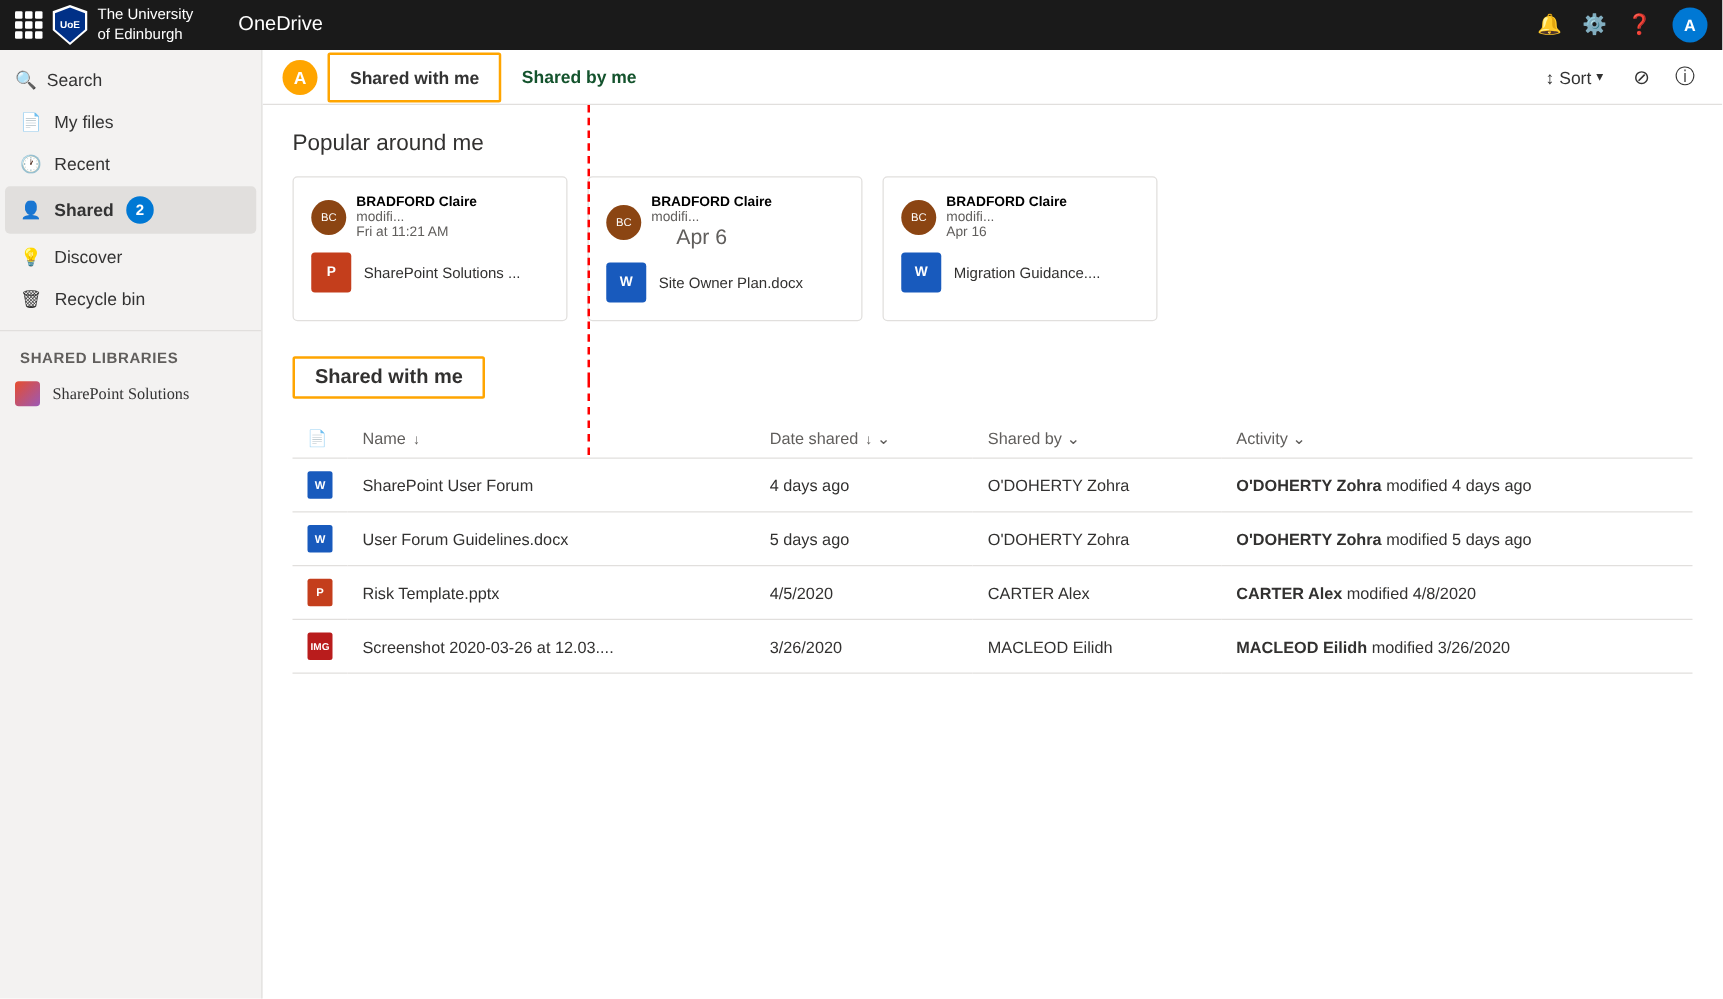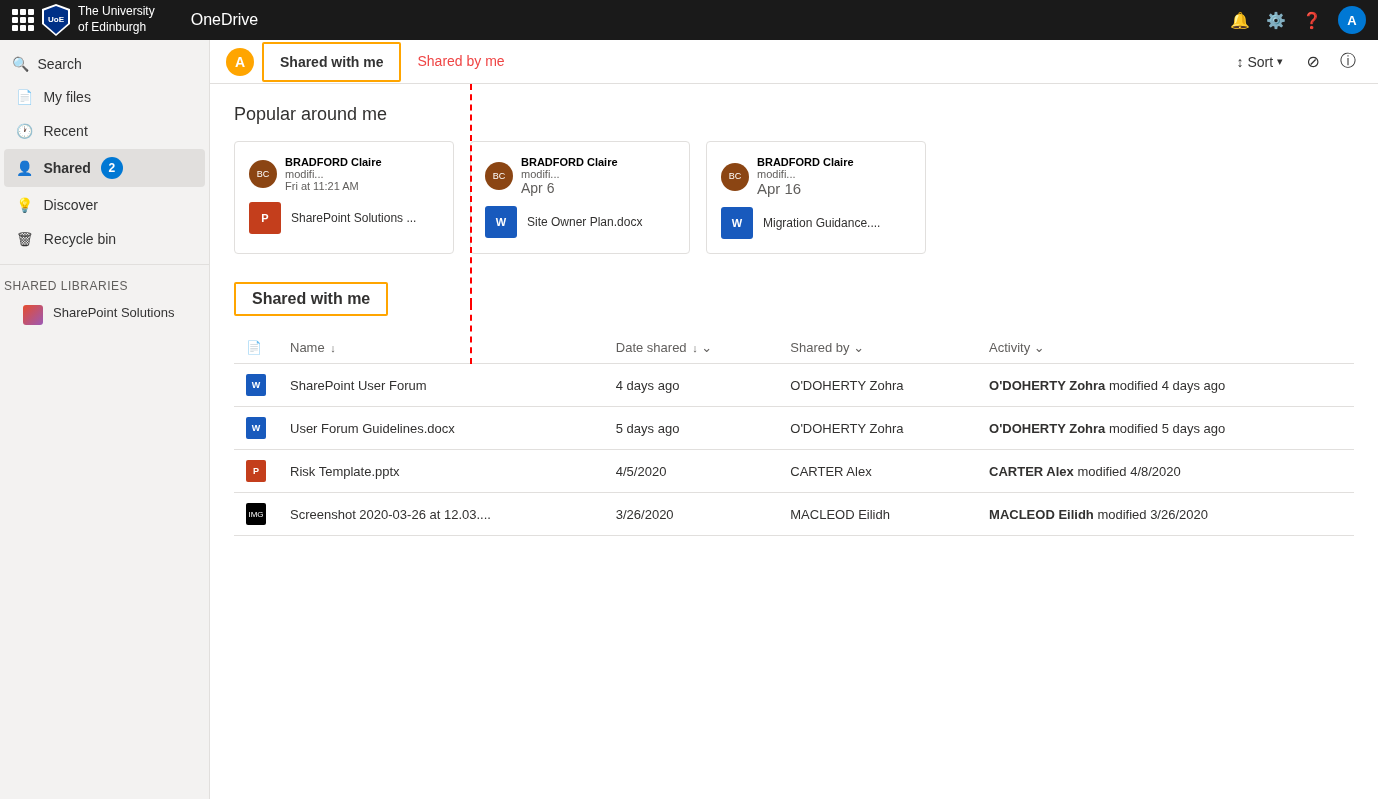--- a/index.html
+++ b/index.html
@@ -49,28 +49,30 @@
       gap: 10px;
       padding: 8px 12px;
       cursor: pointer;
       color: #333;
       font-size: 14px;
       border-radius: 4px;
       margin: 1px 4px;
     }
     .sidebar-item.active { background: #e1dfdd; font-weight: 600; }
     .sidebar-divider { border: none; border-top: 1px solid #e1dfdd; margin: 8px 0; }
-    .sidebar-section-label { padding: 6px 4px; font-size: 12px; font-weight: 400; color: #605e5c; text-transform: uppercase; letter-spacing: 0.5px; }
+    .sidebar-section-label { padding: 6px 16px; font-size: 12px; font-weight: 700; color: #605e5c; text-transform: uppercase; letter-spacing: 0.5px; }
     .sidebar-library-item {
       display: flex;
+      align-items: center;
       gap: 10px;
-      padding: 6px 23px;
+      padding: 6px 12px;
       cursor: pointer;
       font-size: 13px;
       color: #333;
+      font-family: Liberation Serif, serif;
     }
     .sidebar-link { padding: 6px 12px; font-size: 13px; color: #0078d4; cursor: pointer; text-decoration: none; display: block; }
     .sidebar-bottom { margin-top: auto; padding-bottom: 8px; }
 
     
     .main { flex: 1; display: flex; flex-direction: column; overflow: hidden; }
 
     
     .sub-nav {
       display: flex;
@@ -78,23 +80,24 @@
       border-bottom: 1px solid #e1dfdd;
       background: #fff;
       padding: 0 16px;
       height: 44px;
       gap: 0;
     }
     .sub-nav-tab {
       padding: 10px 16px;
       font-size: 14px;
       cursor: pointer;
-      color: #ef4444;
+      color: #14532d;
       border-bottom: 2px solid transparent;
       margin-bottom: -1px;
+      font-weight: bold;
     }
     .sub-nav-tab.active-box {
       border: 2px solid #ffa500;
       color: #333;
       font-weight: 600;
       border-radius: 2px;
     }
     .sub-nav-actions { margin-left: auto; display: flex; align-items: center; gap: 8px; }
     .sort-btn {
       display: flex; align-items: center; gap: 4px;
@@ -153,21 +156,21 @@
     .file-table td {
       padding: 10px 12px;
       font-size: 13px;
       color: #323130;
       border-bottom: 1px solid #e1dfdd;
     }
     .th-icon { width: 32px; }
     .file-row-icon { display: flex; align-items: center; justify-content: center; }
     .small-word { width: 20px; height: 22px; background: #185abd; border-radius: 2px; display: flex; align-items: center; justify-content: center; color: #fff; font-size: 9px; font-weight: 700; }
     .small-ppt { width: 20px; height: 22px; background: #c43e1c; border-radius: 2px; display: flex; align-items: center; justify-content: center; color: #fff; font-size: 9px; font-weight: 700; }
-    .small-img { width: 20px; height: 22px; background: #000000; border-radius: 2px; display: flex; align-items: center; justify-content: center; color: #fff; font-size: 9px; font-weight: 400; }
+    .small-img { width: 20px; height: 22px; background: #b91c1c; border-radius: 2px; display: flex; align-items: center; justify-content: center; color: #fff; font-size: 9px; font-weight: 700; }
     .bold-name { font-weight: 600; }
     .sort-arrow { font-size: 11px; margin-left: 2px; }
 
     
     .annotation-badge {
       position: absolute;
       background: #ffa500;
       color: #fff;
       width: 28px; height: 28px;
       border-radius: 50%;
@@ -315,36 +318,36 @@
             <span style="font-size:12px;color:#323130;">SharePoint Solutions ...</span>
           </div>
         </div>
 
         <div class="file-card">
           <div class="file-card-meta">
             <div class="file-card-avatar" style="background:#8b4513;font-size:9px;text-align:center;line-height:1;">BC</div>
             <div>
               <div style="font-size:11px;font-weight:600;">BRADFORD Claire</div>
               <div style="font-size:11px;color:#605e5c;">modifi...</div>
-              <div style="font-size:14px;color:#605e5c;">Apr 6</div>
+              <div style="font-size:17px;color:#605e5c;margin-left:20px;">Apr 6</div>
             </div>
           </div>
           <div class="file-card-icon-row">
             <div class="word-icon">W</div>
             <span style="font-size:12px;color:#323130;">Site Owner Plan.docx</span>
           </div>
         </div>
 
         <div class="file-card">
           <div class="file-card-meta">
             <div class="file-card-avatar" style="background:#8b4513;font-size:9px;text-align:center;line-height:1;">BC</div>
             <div>
               <div style="font-size:11px;font-weight:600;">BRADFORD Claire</div>
               <div style="font-size:11px;color:#605e5c;">modifi...</div>
-              <div style="font-size:15px;color:#605e5c;">Apr 16</div>
+              <div style="font-size:11px;color:#605e5c;">Apr 16</div>
             </div>
           </div>
           <div class="file-card-icon-row">
             <div class="word-icon">W</div>
             <span style="font-size:12px;color:#323130;">Migration Guidance....</span>
           </div>
         </div>
       </div>
 
       

